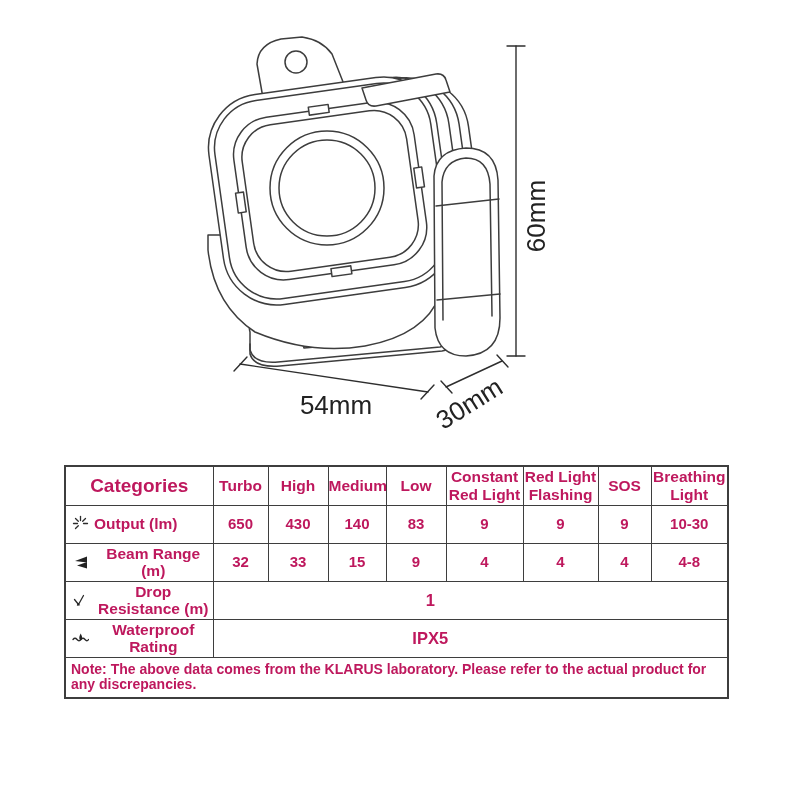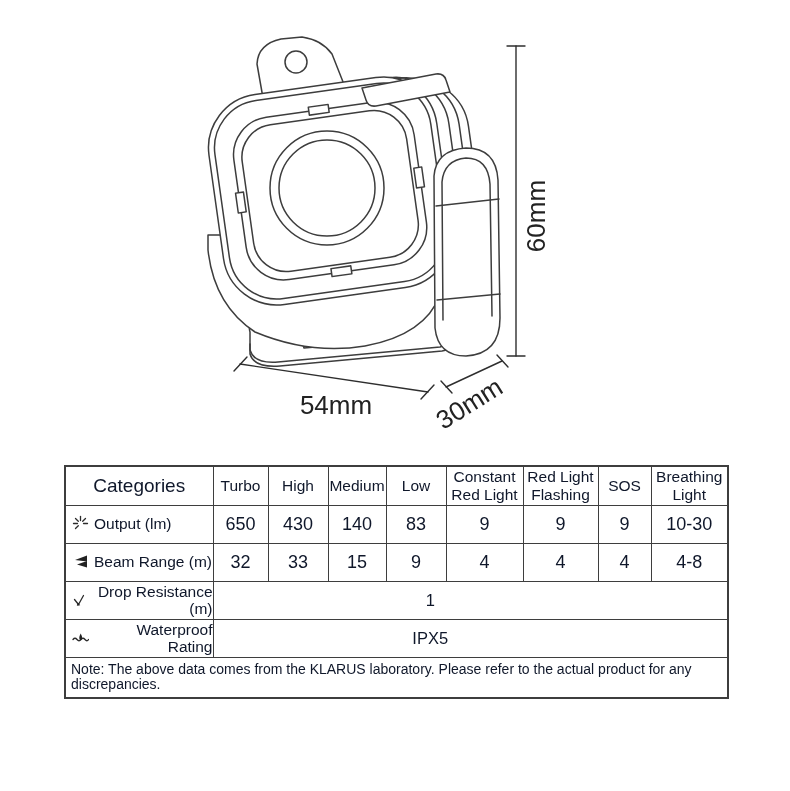--- a/index.html
+++ b/index.html
@@ -13,28 +13,28 @@
   .fw   { fill:#ffffff; stroke:#3d3d3d; stroke-width:1.5; stroke-linejoin:round; }
   .dim  { fill:none; stroke:#2e2e2e; stroke-width:1.4; stroke-linecap:round; }
   .dimtxt { fill:#222222; font-size:26px; font-family:"Liberation Sans", sans-serif; }
   
   .spec {
     position:absolute; left:64px; top:465px; width:663px;
     border-collapse:collapse; table-layout:fixed;
     border:2px solid #3e3e3e; font-family:"Liberation Sans", sans-serif;
   }
   .spec td, .spec th { border:1.5px solid #3e3e3e; text-align:center; vertical-align:middle;
-    padding:0; font-weight:normal; color:#0f172a; line-height:1.12; }
+    padding:0; font-weight:bold; color:#be185d; line-height:1.12; }
   .spec tr.hrow  { height:39px; }
   .spec tr.drow  { height:38px; }
   .spec tr.nrow  { height:40px;margin-left:28px; }
   .spec th.cat   { font-size:19px; }
   .spec th       { font-size:15.5px; }
-  .spec td.val   { font-size:18px; }
-  .spec td.label { text-align:right; }
+  .spec td.val   { font-size:15px; }
+  .spec td.label { text-align:center; }
   .labwrap { display:flex; align-items:center; gap:5px; padding-left:6px; font-size:15.5px; }
   .ic { width:17px; height:17px; flex:0 0 17px; display:inline-block; }
   .ic svg { display:block; }
   .ic .s { fill:none; stroke:#2b2b2b; stroke-width:1.3; stroke-linecap:round; stroke-linejoin:round; }
   .ic .f { fill:#222; stroke:none; }
   .spec td.merged { font-size:16.5px; padding-right:80px; }
   .spec td.note { text-align:left; font-size:14px; padding:4px 5px; }
 </style>
 </head>
 <body>

